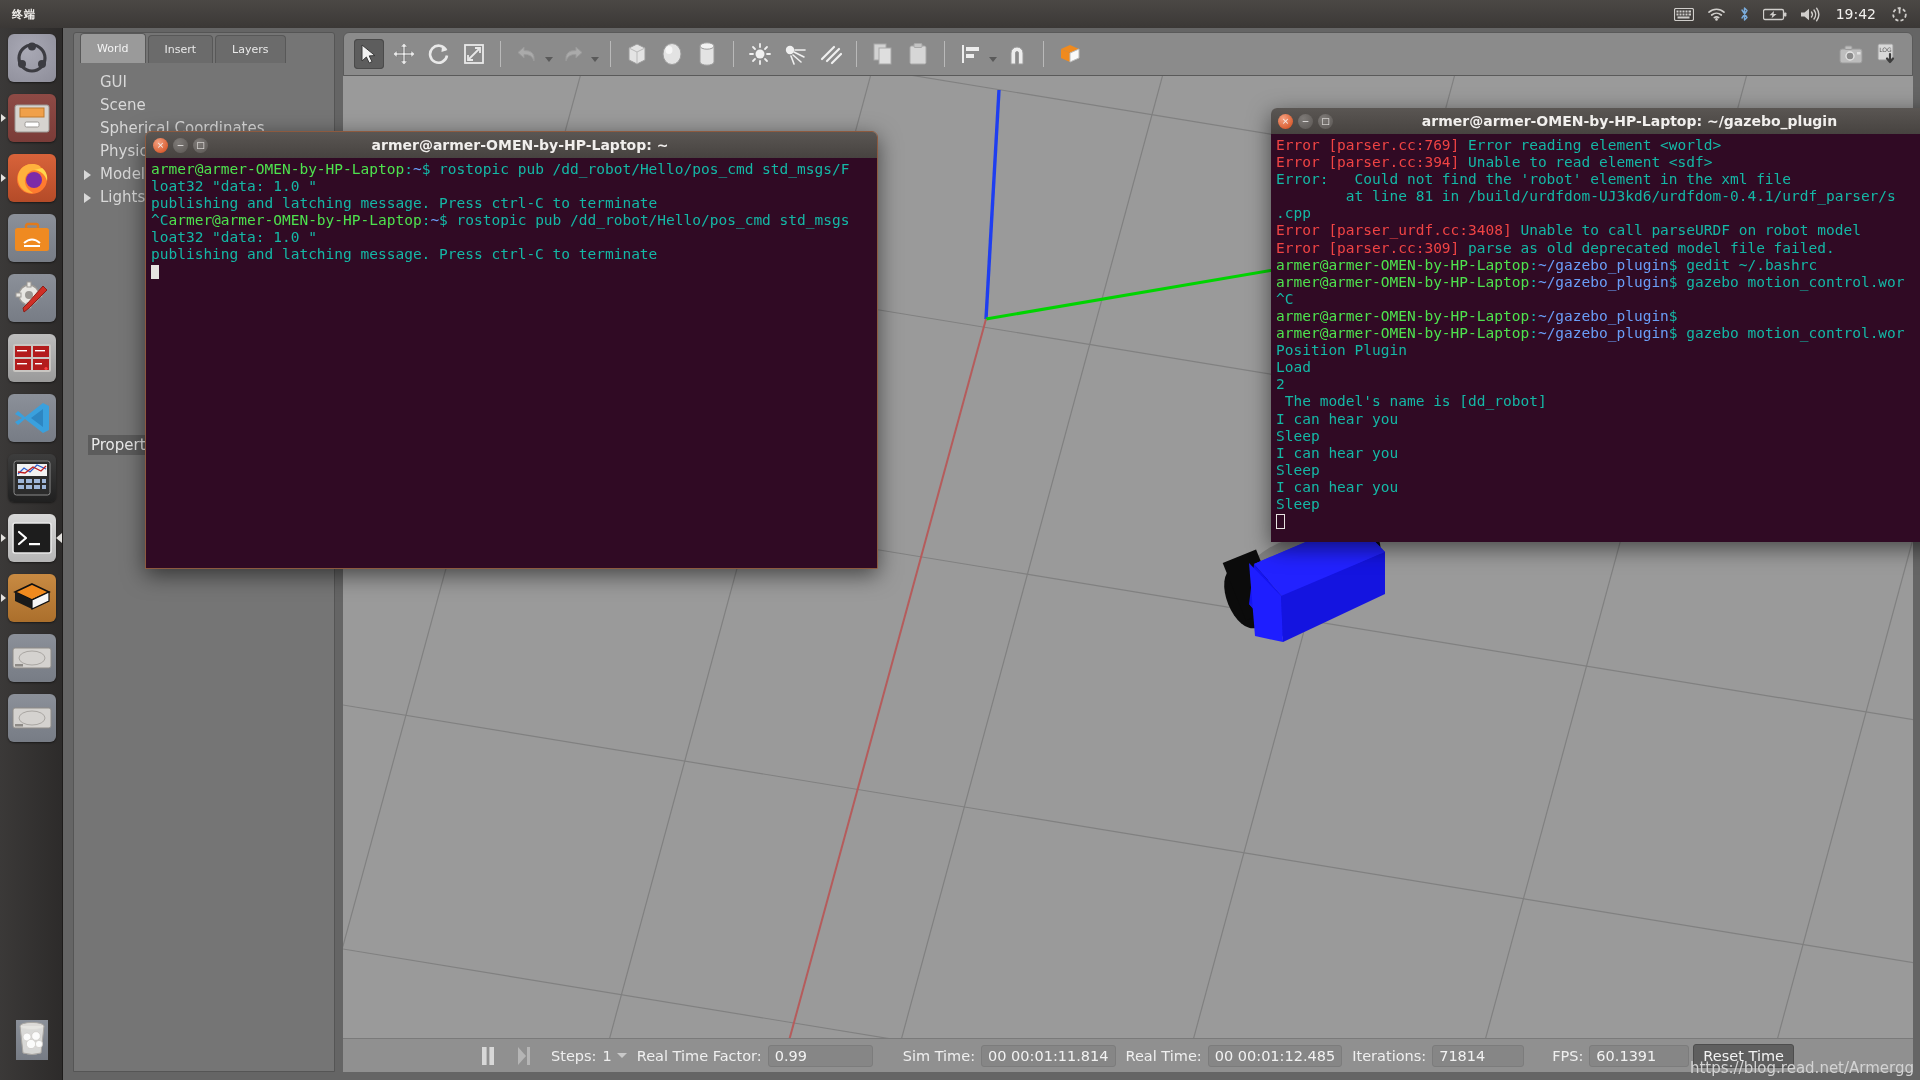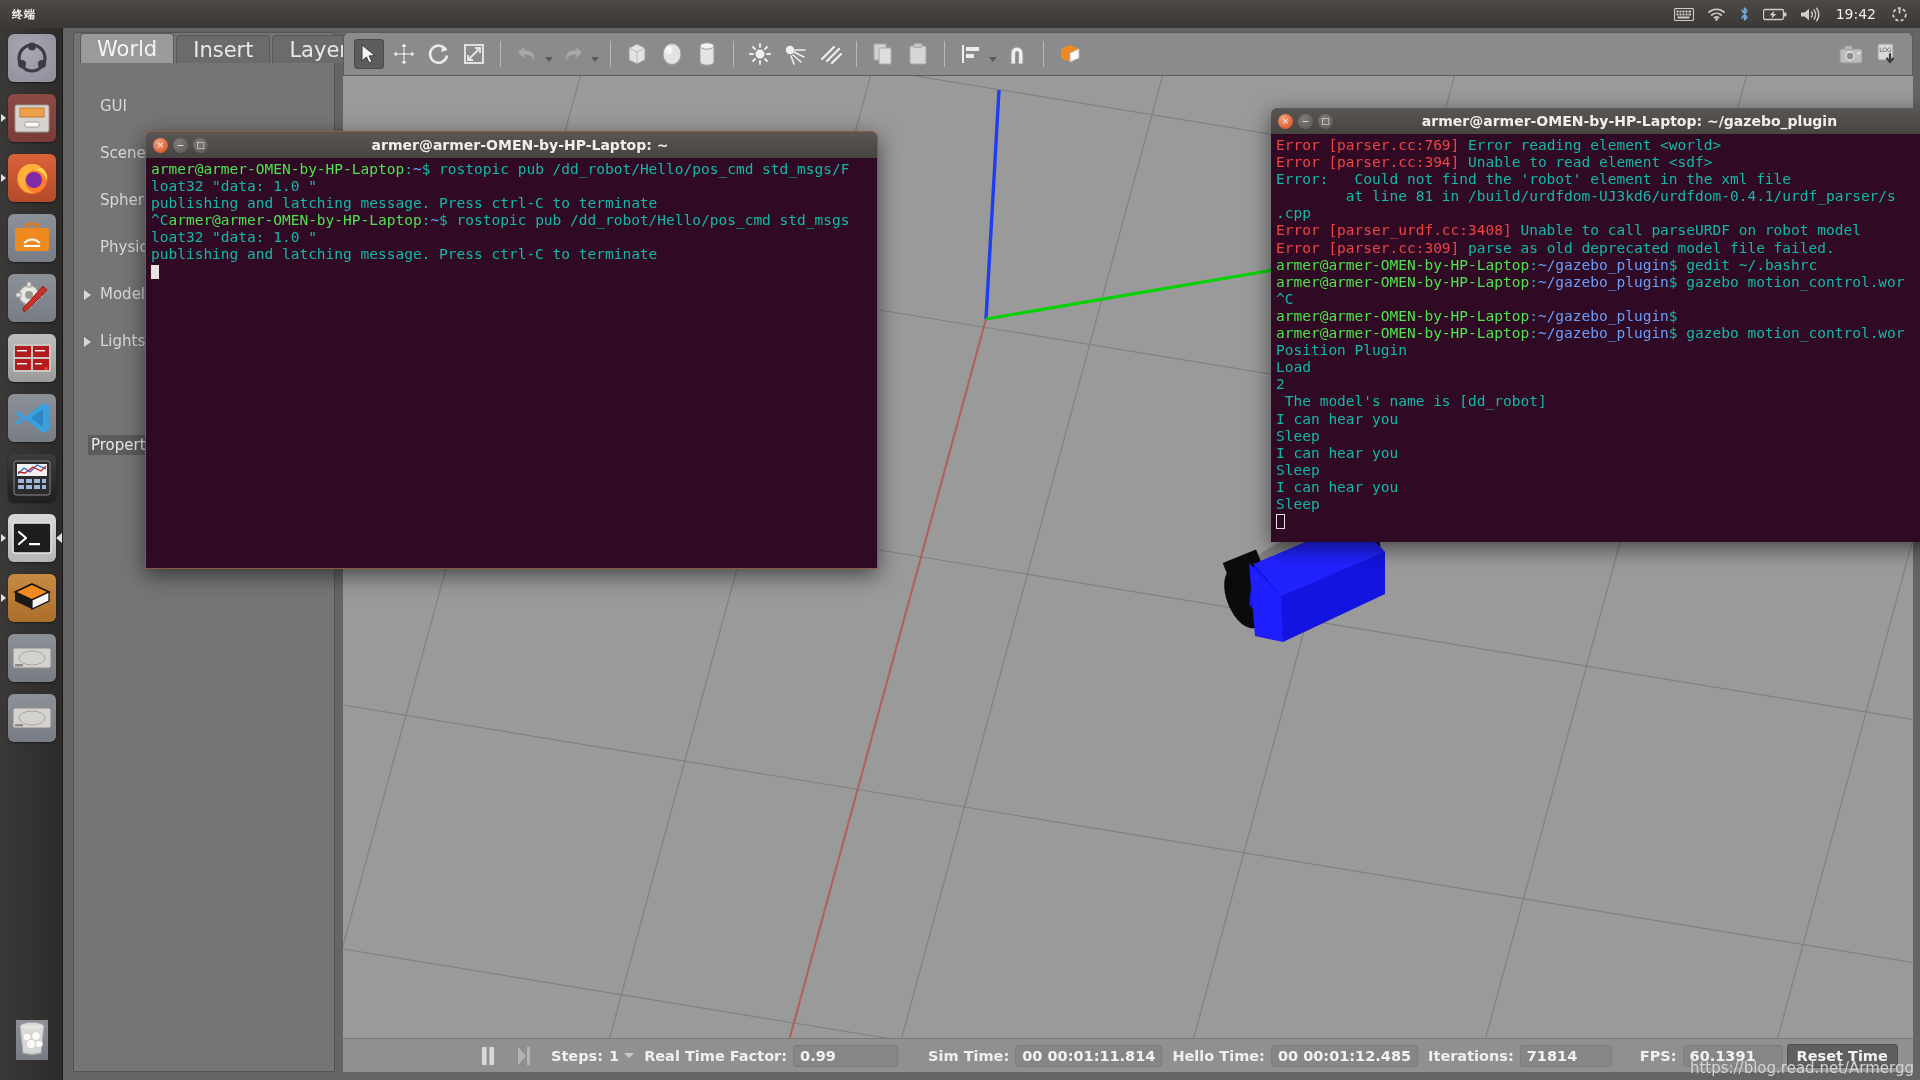--- a/index.html
+++ b/index.html
@@ -31,26 +31,26 @@
     width:0;height:0;border-top:5px solid transparent;border-bottom:5px solid transparent;
     border-right:6px solid #e4e2df;}
   #trash{position:absolute;left:0;bottom:10px;width:63px;height:60px;
     display:flex;align-items:center;justify-content:center;}
 
   
   #gazebo{position:absolute;left:63px;top:28px;width:1857px;height:1052px;background:#656565;}
   #gz-left{position:absolute;left:10px;top:4px;width:262px;height:1040px;
     background:#757575;border:1px solid #555;border-radius:3px 3px 0 0;}
   .gz-tabs{display:flex;height:30px;padding-left:6px;align-items:flex-end;}
-  .gz-tab{height:28px;padding:0 16px;display:flex;align-items:center;font-size:21px;
+  .gz-tab{height:28px;padding:0 16px;display:flex;align-items:center;font-size:11px;
     color:#e9e9e9;background:#6b6b6b;border:1px solid #585858;border-bottom:none;
     border-radius:4px 4px 0 0;margin-right:2px;}
   .gz-tab.active{background:#9a9a9a;color:#f4f4f4;height:30px;}
   .gz-tree{padding:8px 0 0 26px;}
-  .gz-tree .node{font-size:15px;color:#d8d8d8;line-height:23px;position:relative;margin-top:24px;}
+  .gz-tree .node{font-size:15px;color:#d8d8d8;line-height:23px;position:relative;}
   .gz-tree .node .tri{position:absolute;left:-16px;top:7px;width:0;height:0;
     border-top:5px solid transparent;border-bottom:5px solid transparent;border-left:7px solid #d8d8d8;}
   .gz-prop{position:absolute;left:14px;top:402px;font-size:15px;color:#e9e9e9;
     background:#5c5c5c;padding:1px 3px;}
 
   #gz-right{position:absolute;left:280px;top:4px;width:1570px;height:1040px;}
   #gz-toolbar{height:44px;background:#8b8b8b;border:1px solid #5a5a5a;
     border-radius:6px 6px 0 0;display:flex;align-items:center;padding:0 10px;gap:5px;}
   .tb{width:30px;height:30px;display:flex;align-items:center;justify-content:center;
     border-radius:4px;}
@@ -60,21 +60,21 @@
     border-top:5px solid #5a5a5a;margin-left:-2px;margin-top:10px;}
 
   
   #viewport{position:absolute;left:0;top:44px;width:1570px;height:962px;
     background:#9a9a9a;overflow:hidden;}
   #viewport svg{position:absolute;left:0;top:0;}
 
   
   #gz-status{position:absolute;left:0;top:1006px;width:1570px;height:34px;
     background:#909090;display:flex;align-items:center;padding:12px 8px;
-    font-size:14.5px;color:#efefef;border-top:1px solid #7a7a7a;font-weight:bold;}
+    font-size:14.5px;color:#efefef;border-top:1px solid #7a7a7a;}
   .st-lab{margin-left:10px;margin-right:6px;white-space:nowrap;}
   .st-val{background:#868686;border:1px solid #7c7c7c;border-radius:3px;
     padding:2px 6px;color:#f2f2f2;min-width:60px;}
   .st-btn{background:#5f5f5f;border:1px solid #4d4d4d;border-radius:3px;
     padding:3px 9px;color:#f2f2f2;font-size:14.5px;}
 
   
   .term{position:absolute;border-radius:6px 6px 0 0;overflow:hidden;
     box-shadow:0 6px 22px rgba(0,0,0,.55);}
   .term-tb{height:26px;background:linear-gradient(to bottom,#5a5653,#474340);
@@ -572,21 +572,21 @@
             <rect x="10" y="0" width="3" height="18" fill="#b5b5b5"></rect>
           </svg>
       </span>
       <span class="st-lab">Steps:</span>
       <span>1</span>
       <span style="margin-left:5px;display:inline-block;width:0;height:0;border-left:5px solid transparent;border-right:5px solid transparent;border-top:5px solid #c9c9c9;"></span>
       <span class="st-lab">Real Time Factor:</span>
       <span class="st-val" style="width:105px">0.99</span>
       <span class="st-lab" style="margin-left:30px">Sim Time:</span>
       <span class="st-val">00 00:01:11.814</span>
-      <span class="st-lab">Hello Time:</span>
+      <span class="st-lab">Real Time:</span>
       <span class="st-val">00 00:01:12.485</span>
       <span class="st-lab">Iterations:</span>
       <span class="st-val" style="width:92px">71814</span>
       <span class="st-lab" style="margin-left:28px">FPS:</span>
       <span class="st-val" style="width:100px">60.1391</span>
       <span class="st-btn" style="margin-left:4px">Reset Time</span>
     </div>
   </div>
 </div>
 

